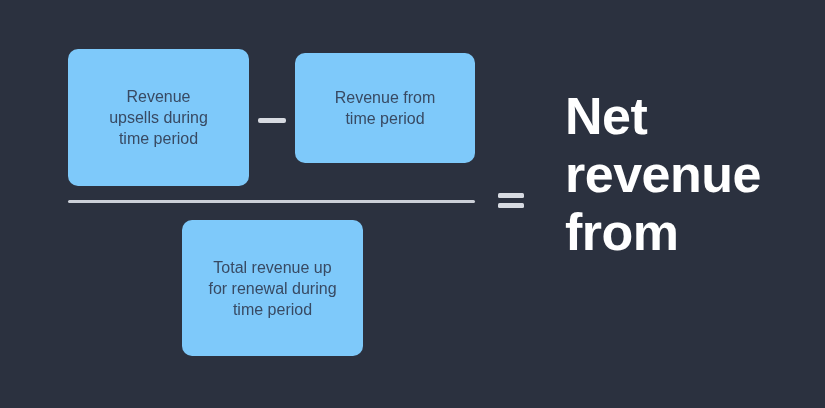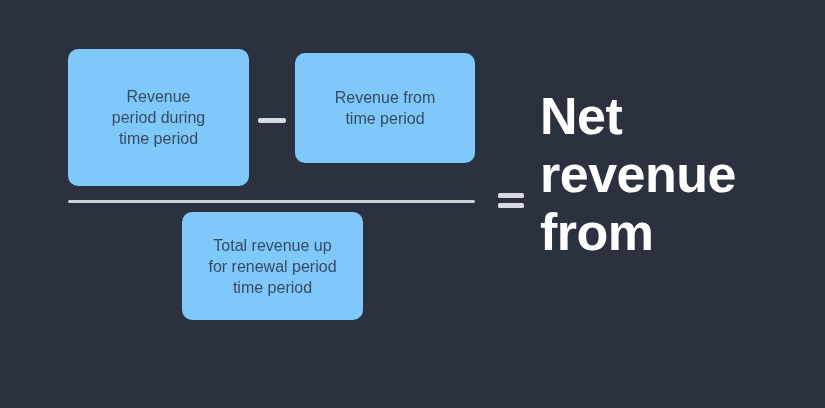--- a/index.html
+++ b/index.html
@@ -26,69 +26,69 @@
     border-radius:10px;
     display:flex;flex-direction:column;
     align-items:center;justify-content:center;
     color:var(--box-text);
     font-size:16px;line-height:21px;
     text-align:center;
   }
   .box-line{white-space:nowrap;}
   #num-left{left:68px;top:49px;width:181px;height:137px;}
   #num-right{left:295px;top:53px;width:180px;height:110px;border-radius:10px;}
-  #denominator{left:182px;top:212px;width:181px;height:108px;}
+  #denominator{left:182px;top:220px;width:181px;height:136px;}
   .minus-bar{
     position:absolute;left:258px;top:118px;
     width:28px;height:5px;border-radius:2px;
     background:var(--operator-gray);
   }
   .fraction-bar{
     position:absolute;left:68px;top:200px;
     width:407px;height:3px;border-radius:2px;
     background:var(--divider-gray);
   }
   .equals{
     position:absolute;left:498px;top:193px;
     display:flex;flex-direction:column;gap:5px;
   }
   .equals-bar{
     width:26px;height:5px;border-radius:1.5px;
     background:var(--operator-gray);
   }
   .result-title{
-    position:absolute;left:540px;top:87px;
+    position:absolute;left:565px;top:87px;
     color:var(--result-text);
     font-size:52px;font-weight:bold;
     line-height:58px;letter-spacing:-0.5px;
   }
 </style>
 </head>
 <body>
 
 <div class="canvas">
 
   <div class="blue-box" id="num-left">
     <div class="box-line">Revenue</div>
-    <div class="box-line">period during</div>
+    <div class="box-line">upsells during</div>
     <div class="box-line">time period</div>
   </div>
 
   <div class="minus-bar"></div>
 
   <div class="blue-box" id="num-right">
     <div class="box-line">Revenue from</div>
     <div class="box-line">time period</div>
   </div>
 
   <div class="fraction-bar"></div>
 
   <div class="blue-box" id="denominator">
     <div class="box-line">Total revenue up</div>
-    <div class="box-line">for renewal period</div>
+    <div class="box-line">for renewal during</div>
     <div class="box-line">time period</div>
   </div>
 
   <div class="equals">
     <div class="equals-bar"></div>
     <div class="equals-bar"></div>
   </div>
 
   <div class="result-title">
     <div>Net</div>

